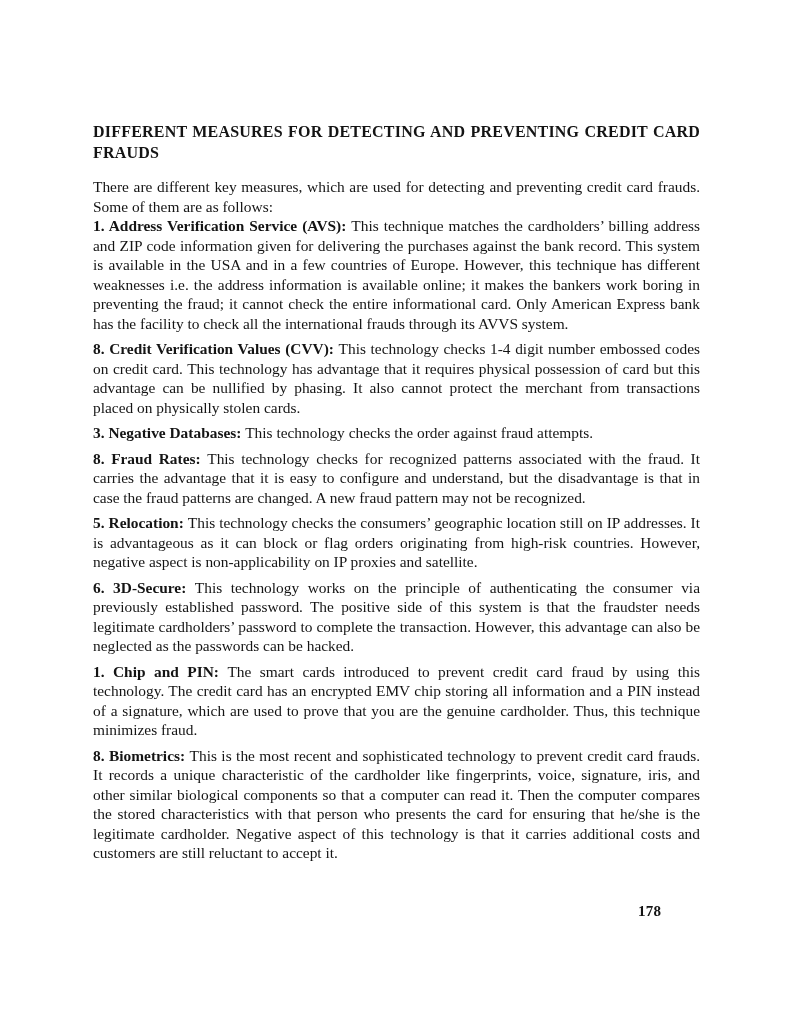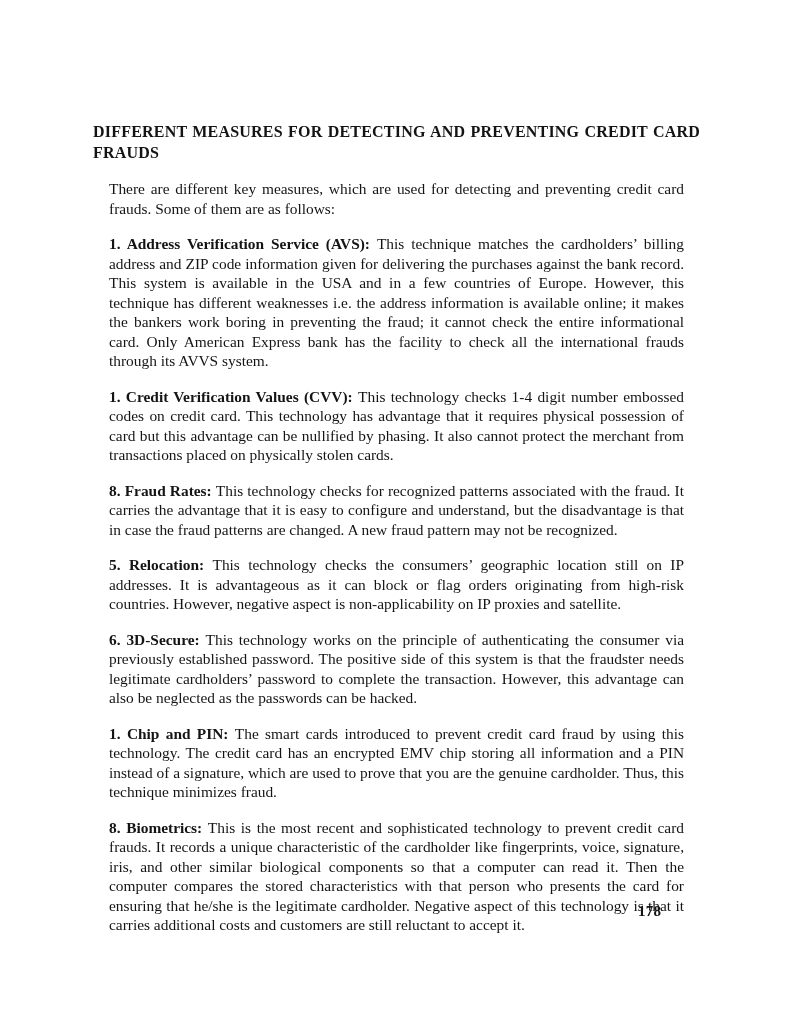--- a/index.html
+++ b/index.html
@@ -24,21 +24,21 @@
   }
   .title {
     margin: 0 0 14px 0;
     font-size: 16px;
     font-weight: bold;
     line-height: 21px;
     text-align: justify;
     letter-spacing: 0.2px;
   }
   .para {
-    margin: 16px;
+    margin: 0;
     font-size: 15.4px;
     line-height: 19.5px;
     text-align: justify;
   }
   .section { margin-top: 6px; }
   .section.no-gap { margin-top: 0; }
   .slabel { font-weight: bold; }
   .slabel::after { content: " "; }
   .pageno {
     position: absolute;
@@ -54,22 +54,23 @@
 
 <div class="page">
   <div class="content">
 
     <h1 class="title">DIFFERENT MEASURES FOR DETECTING AND PREVENTING CREDIT CARD FRAUDS</h1>
 
     <p class="para">There are different key measures, which are used for detecting and preventing credit card frauds. Some of them are as follows:</p>
 
     <p class="para section no-gap"><b class="slabel">1. Address Verification Service (AVS):</b><span class="stext">This technique matches the cardholders’ billing address and ZIP code information given for delivering the purchases against the bank record. This system is available in the USA and in a few countries of Europe. However, this technique has different weaknesses i.e. the address information is available online; it makes the bankers work boring in preventing the fraud; it cannot check the entire informational card. Only American Express bank has the facility to check all the international frauds through its AVVS system.</span></p>
 
-    <p class="para section"><b class="slabel">1. Credit Verification Values (CVV):</b><span class="stext">This technology checks 1-4 digit number embossed codes on credit card. This technology has advantage that it requires physical possession of card but this advantage can be nullified by phasing. It also cannot protect the merchant from transactions placed on physically stolen cards.</span></p>
+    <p class="para section"><b class="slabel">8. Credit Verification Values (CVV):</b><span class="stext">This technology checks 1-4 digit number embossed codes on credit card. This technology has advantage that it requires physical possession of card but this advantage can be nullified by phasing. It also cannot protect the merchant from transactions placed on physically stolen cards.</span></p>
 
+    <p class="para section"><b class="slabel">3. Negative Databases:</b><span class="stext">This technology checks the order against fraud attempts.</span></p>
 
     <p class="para section"><b class="slabel">8. Fraud Rates:</b><span class="stext">This technology checks for recognized patterns associated with the fraud. It carries the advantage that it is easy to configure and understand, but the disadvantage is that in case the fraud patterns are changed. A new fraud pattern may not be recognized.</span></p>
 
     <p class="para section"><b class="slabel">5. Relocation:</b><span class="stext">This technology checks the consumers’ geographic location still on IP addresses. It is advantageous as it can block or flag orders originating from high-risk countries. However, negative aspect is non-applicability on IP proxies and satellite.</span></p>
 
     <p class="para section"><b class="slabel">6. 3D-Secure:</b><span class="stext">This technology works on the principle of authenticating the consumer via previously established password. The positive side of this system is that the fraudster needs legitimate cardholders’ password to complete the transaction. However, this advantage can also be neglected as the passwords can be hacked.</span></p>
 
     <p class="para section"><b class="slabel">1. Chip and PIN:</b><span class="stext">The smart cards introduced to prevent credit card fraud by using this technology. The credit card has an encrypted EMV chip storing all information and a PIN instead of a signature, which are used to prove that you are the genuine cardholder. Thus, this technique minimizes fraud.</span></p>
 
     <p class="para section"><b class="slabel">8. Biometrics:</b><span class="stext">This is the most recent and sophisticated technology to prevent credit card frauds. It records a unique characteristic of the cardholder like fingerprints, voice, signature, iris, and other similar biological components so that a computer can read it. Then the computer compares the stored characteristics with that person who presents the card for ensuring that he/she is the legitimate cardholder. Negative aspect of this technology is that it carries additional costs and customers are still reluctant to accept it.</span></p>

